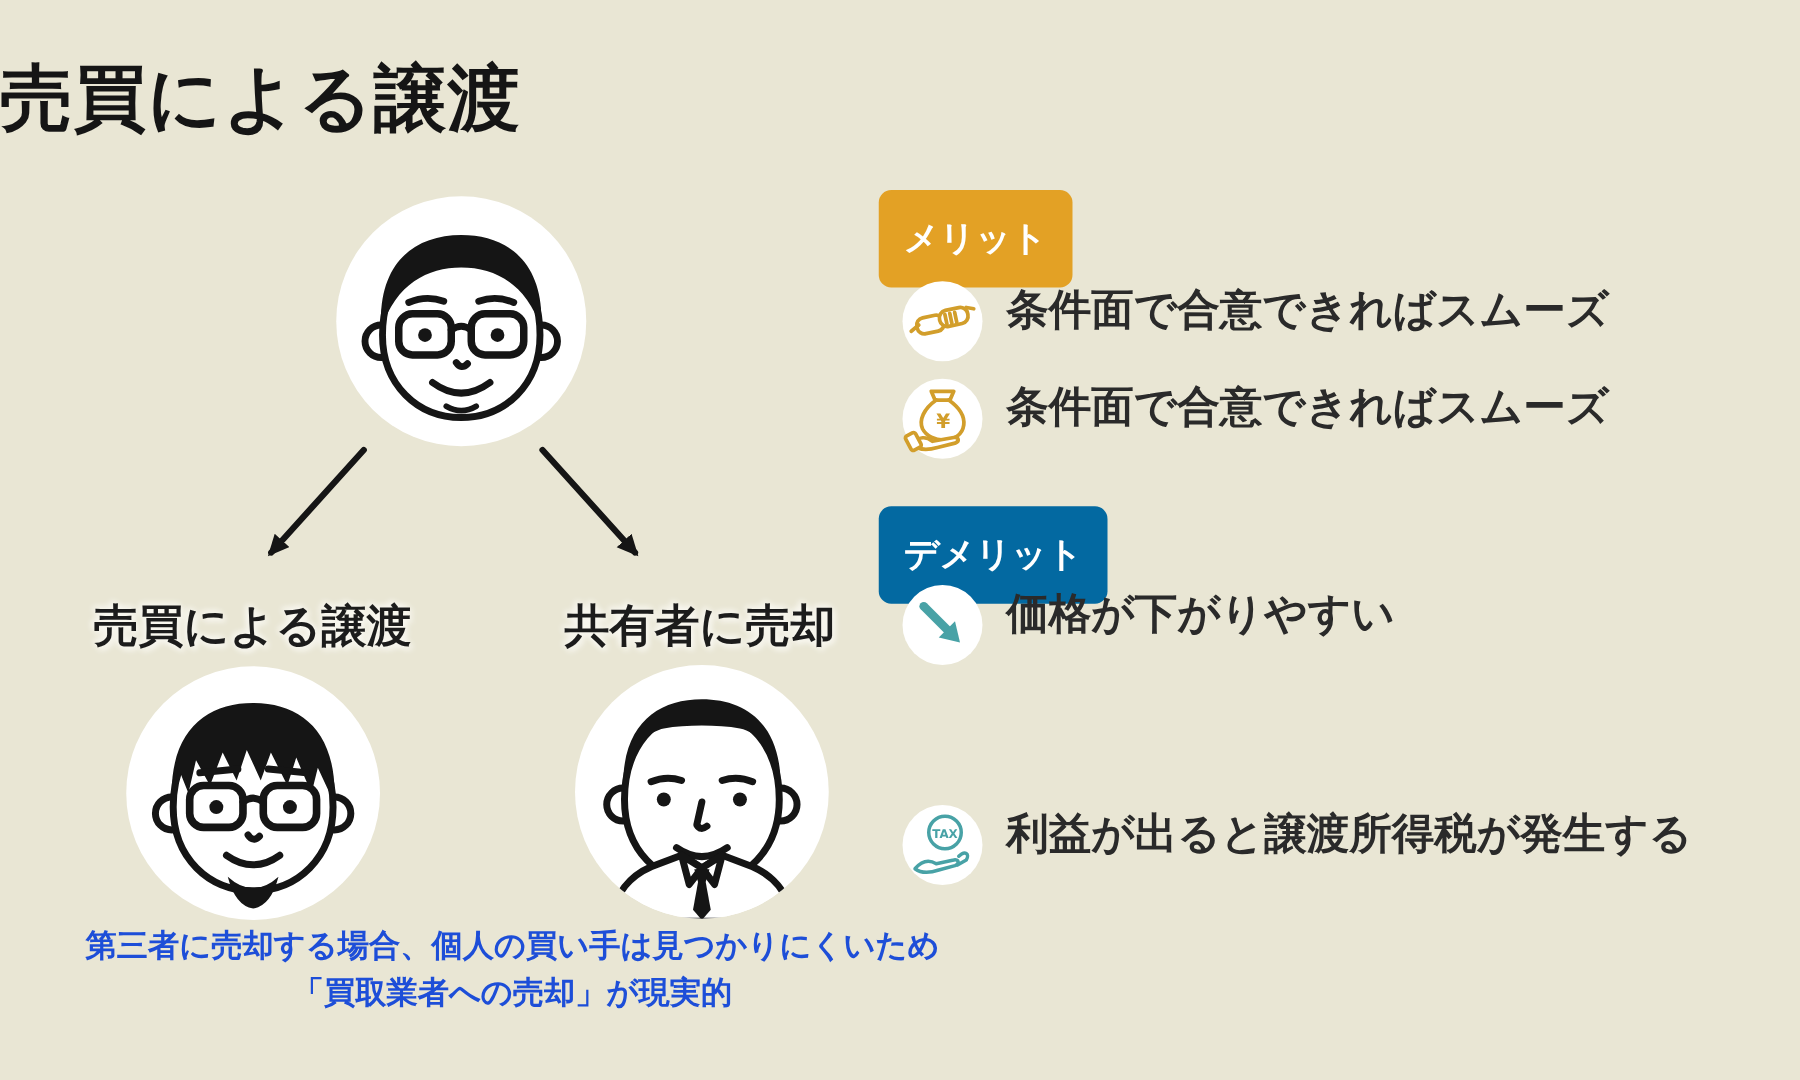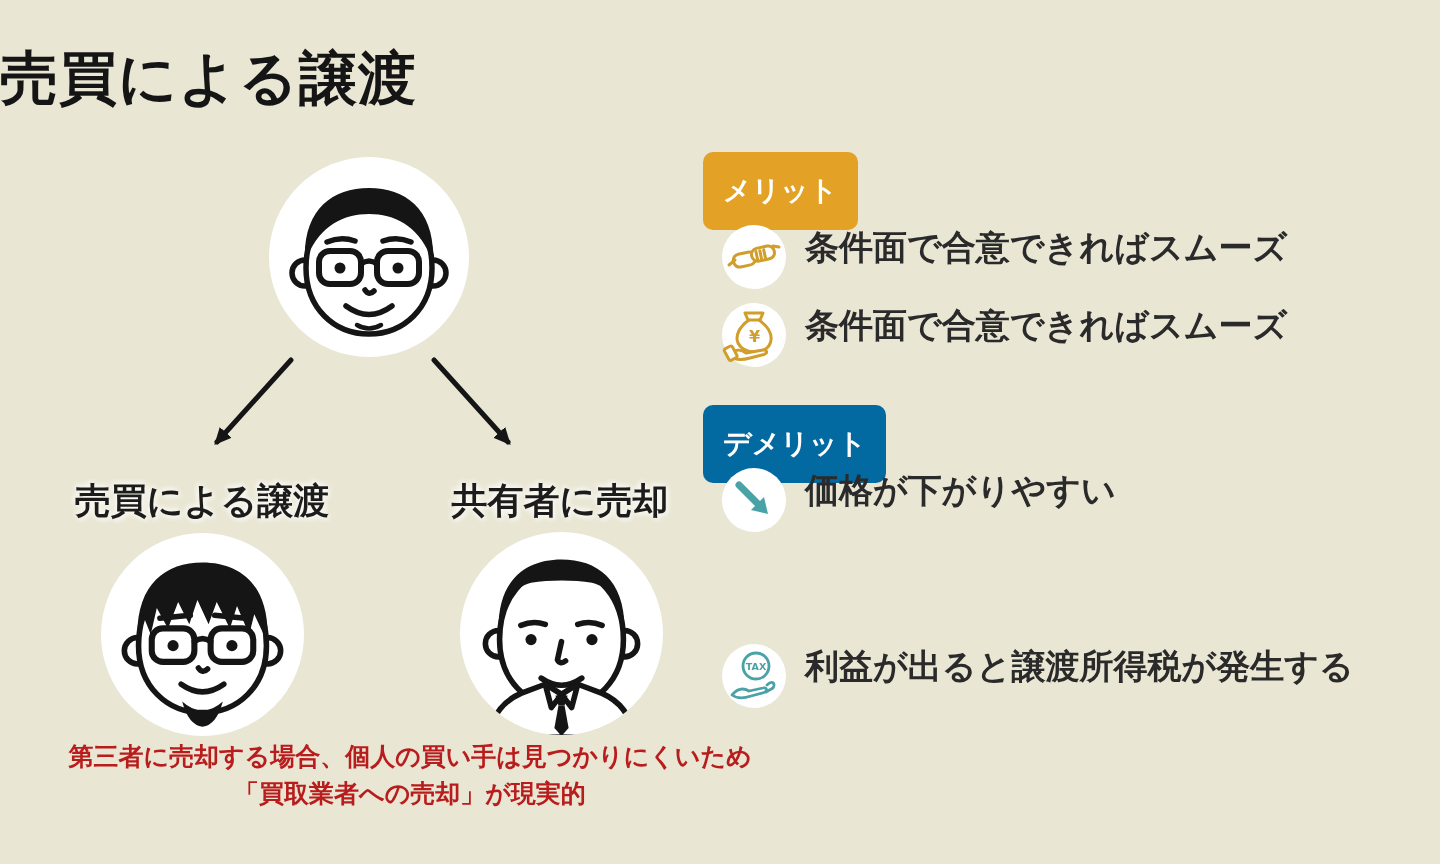--- a/index.html
+++ b/index.html
@@ -33,21 +33,21 @@
     position:absolute;top:477px;width:320px;
     text-align:center;font-size:36px;font-weight:700;color:#1c1c1c;
     text-shadow:0 0 6px #f7f5ea,2px 2px 5px rgba(255,255,255,.85),-2px -2px 5px rgba(255,255,255,.85);
     white-space:nowrap;
   }
   .branch-label.left{left:42px;}
   .branch-label.right{left:400px;}
   
   .footnote{
     position:absolute;left:55px;top:738px;width:710px;
-    text-align:center;font-size:25px;font-weight:700;color:#b91c1c;
+    text-align:center;font-size:25px;font-weight:700;color:#1d4ed8;
     line-height:37px;
   }
   
   .badge{
     position:absolute;left:703px;
     color:#ffffff;font-size:28px;font-weight:700;
     padding:22px 20px;border-radius:10px;
     line-height:34px;white-space:nowrap;
   }
   .badge-merit{top:152px;background:#e3a125;}

